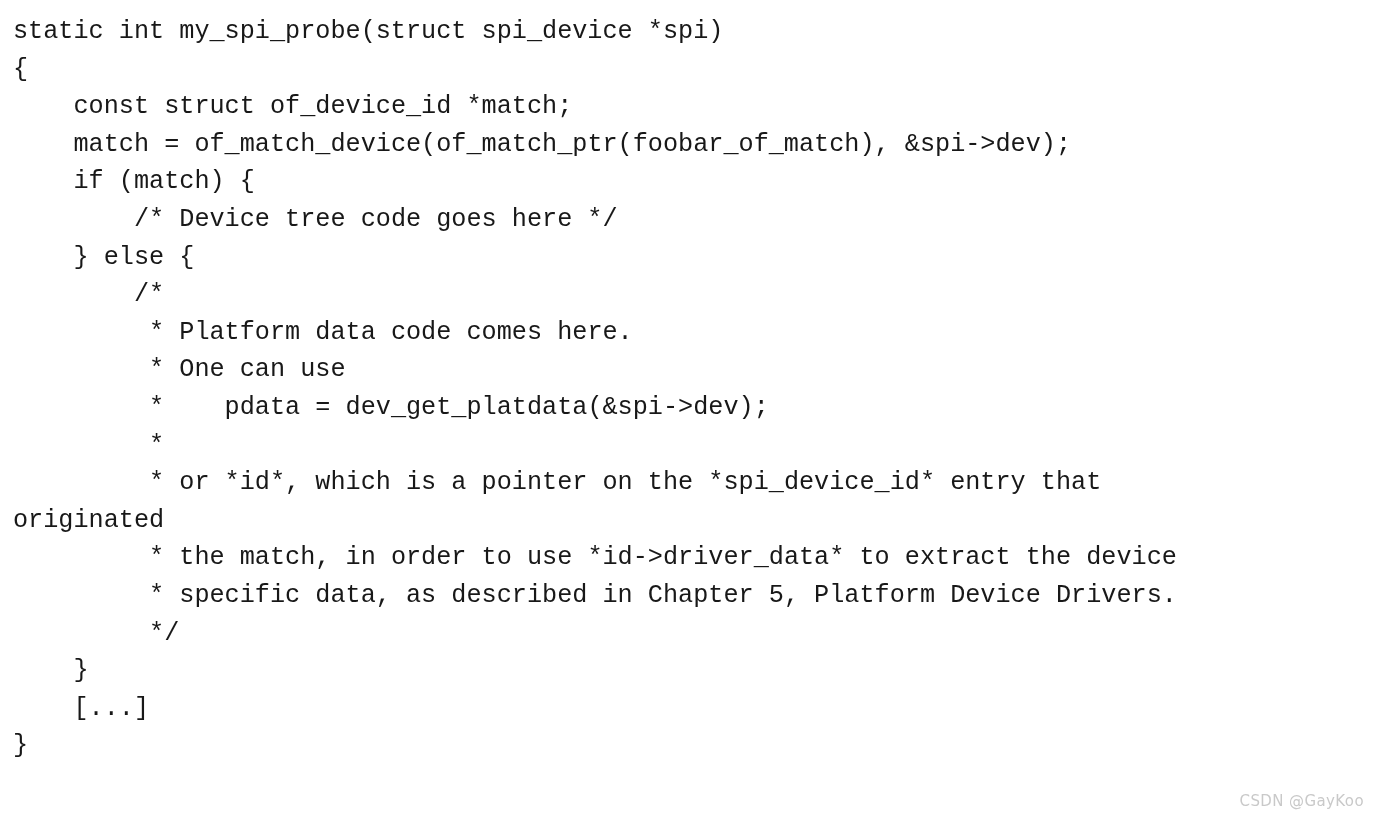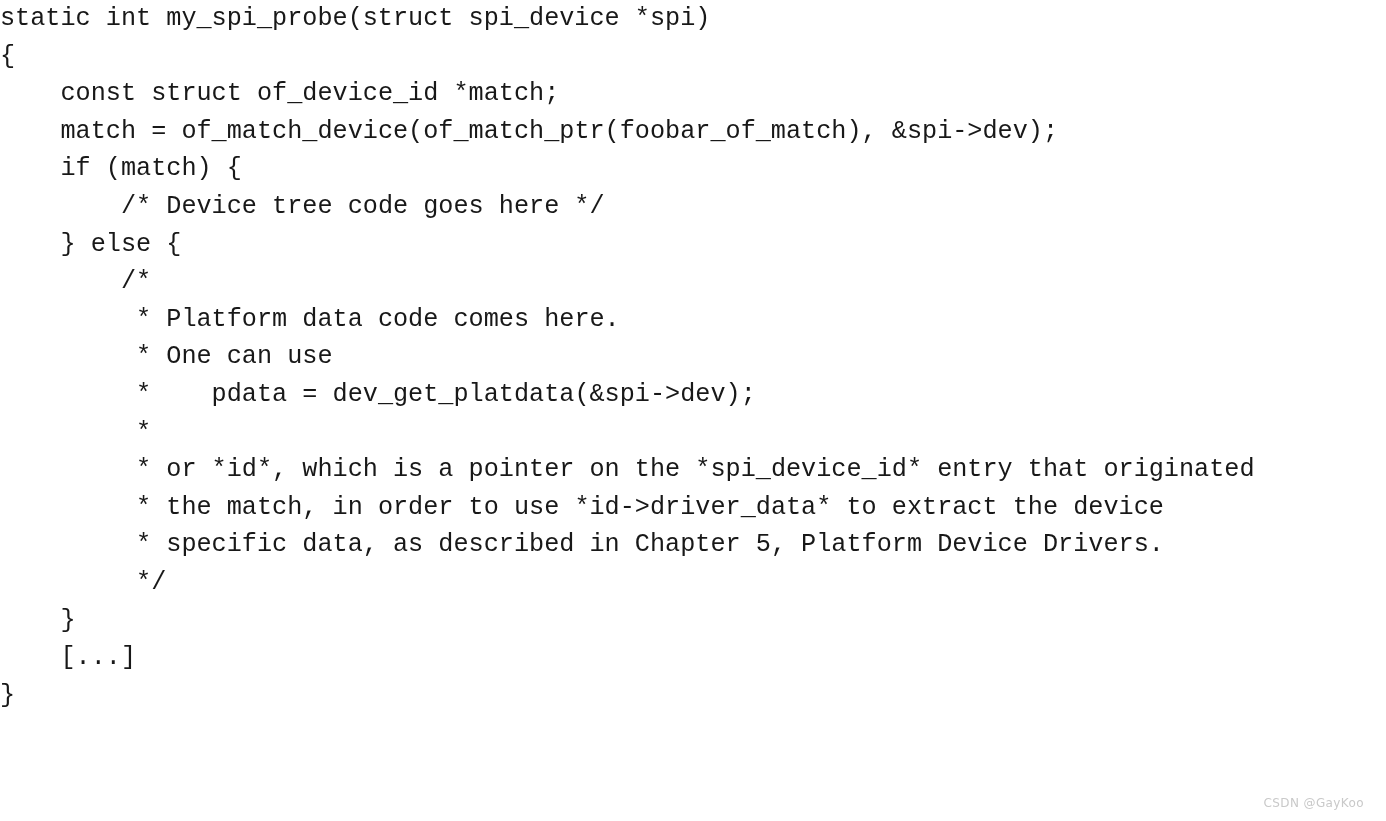--- a/index.html
+++ b/index.html
@@ -14,21 +14,21 @@
     position: relative;
     overflow: hidden;
     font-family: "Liberation Mono", "DejaVu Sans Mono", monospace;
   }
 
   #code-listing {
     position: absolute;
     left: 0;
     top: 0;
     width: 1262px;
-    padding: 0;
+    padding: 13px;
     margin: 0;
     box-sizing: border-box;
   }
 
   .code-line {
     font-family: "Liberation Mono", "DejaVu Sans Mono", monospace;
     font-size: 25.2px;
     line-height: 37.6px;
     color: #181818;
     white-space: pre-wrap;
@@ -47,21 +47,21 @@
   .code-line {
     margin-left: -36px;
     padding-left: 36px;
   }
 
   #watermark {
     position: absolute;
     right: 22px;
     bottom: 11px;
     font-family: "DejaVu Sans", "Liberation Sans", sans-serif;
-    font-size: 12px;
+    font-size: 15px;
     color: #c9c9c9;
     letter-spacing: 0.4px;
     white-space: nowrap;
     user-select: none;
   }
 </style>
 </head>
 <body>
 
 <div id="code-listing">

